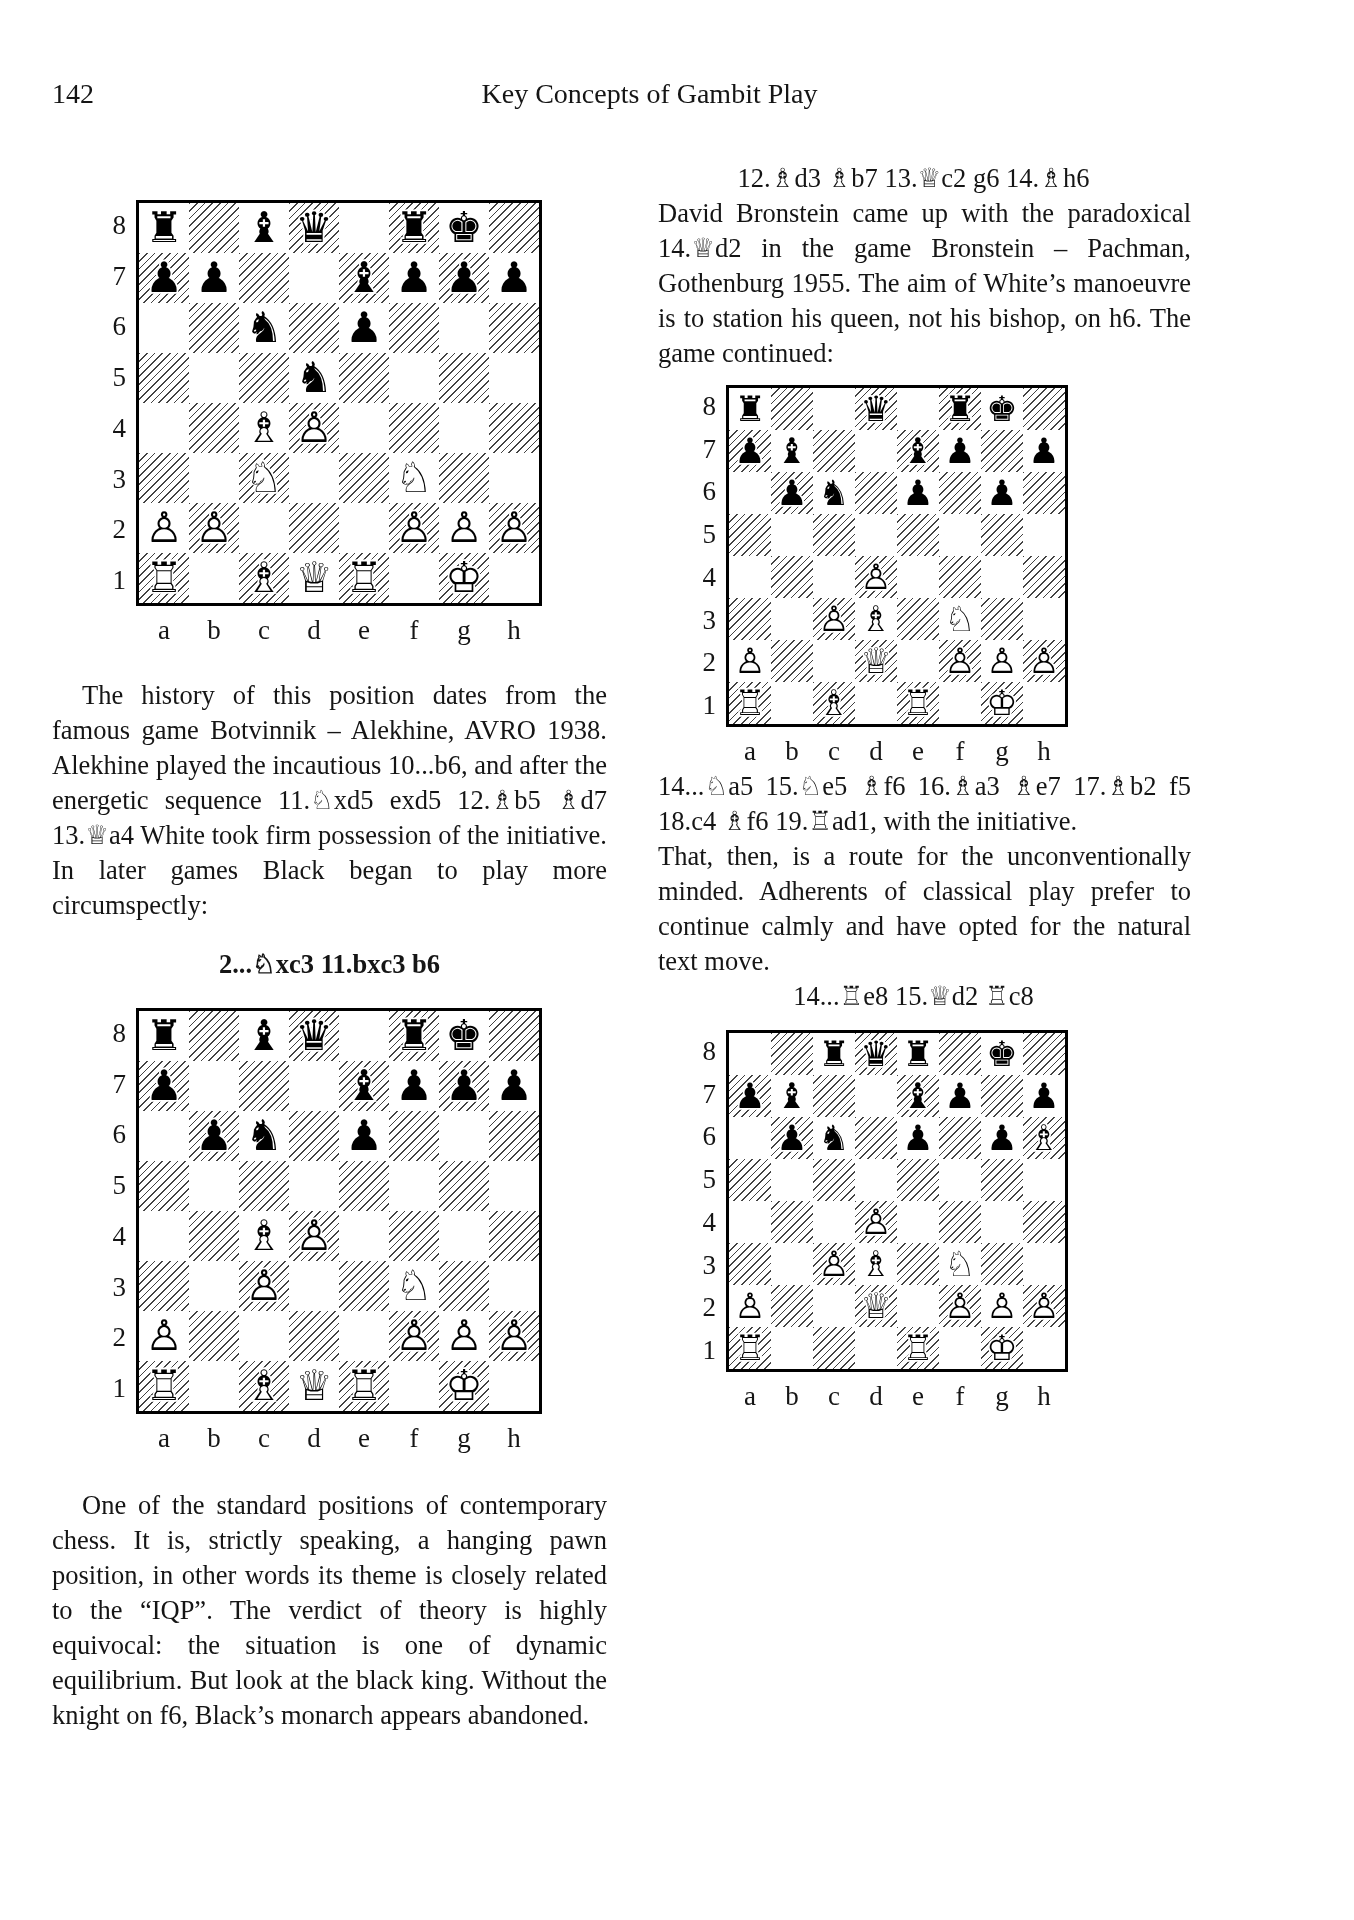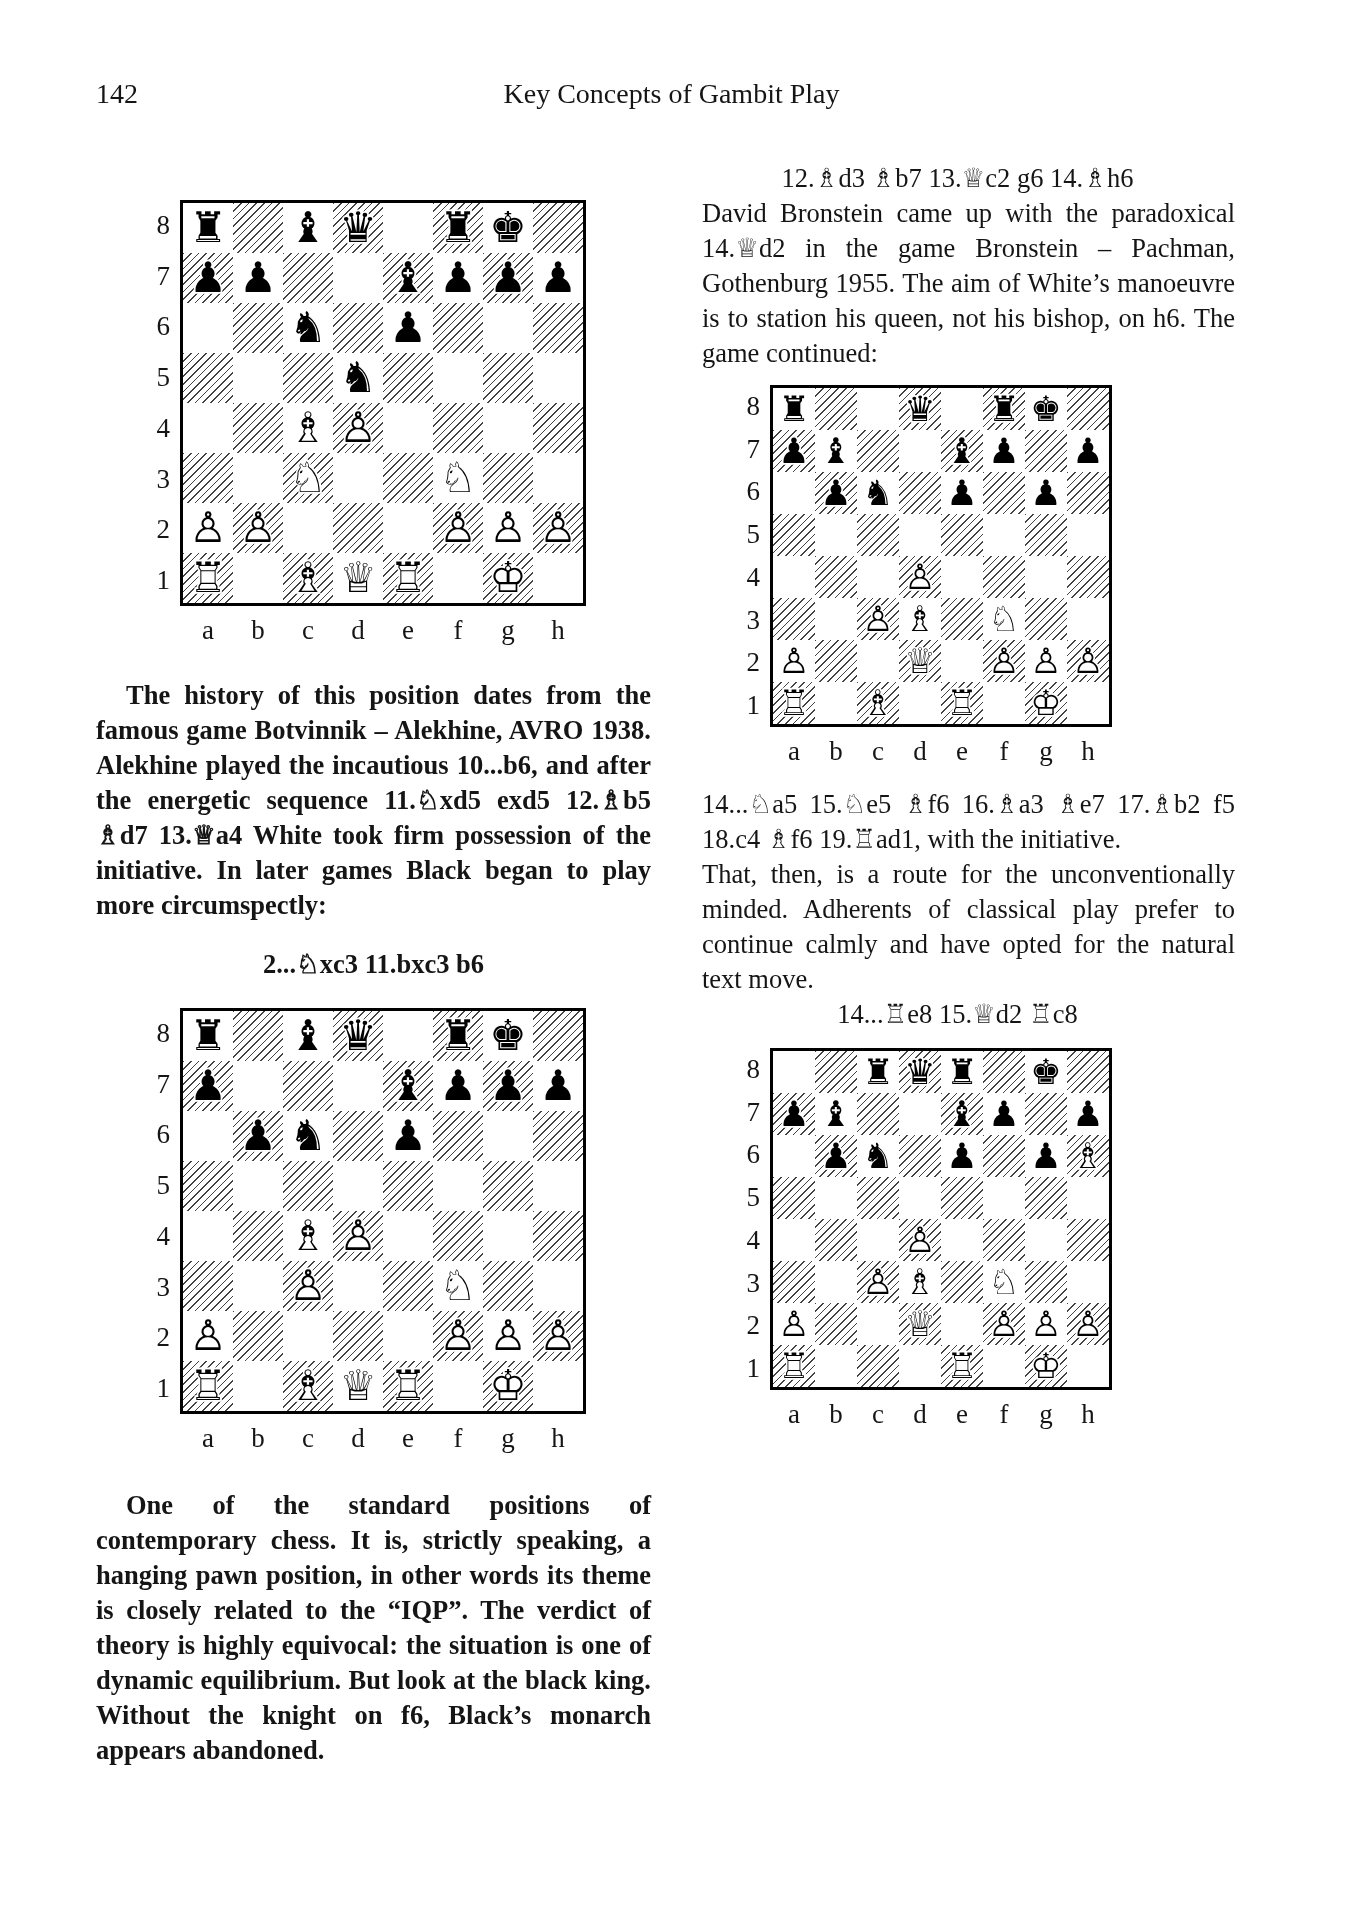--- a/index.html
+++ b/index.html
@@ -1,27 +1,27 @@
 <!DOCTYPE html>
 <html><head>
 <meta charset="utf-8">
 <style>
   * { margin:0; padding:0; box-sizing:border-box; }
   html,body { background:#ffffff; }
   body {
     width:1354px; height:1920px; overflow:hidden; position:relative;
     font-family:"Liberation Serif", serif; color:#151515;
   }
-  .page { padding:78px 107px 0 96px; }
+  .page { padding:78px 107px 0 52px; }
   .header { position:relative; height:38px; }
   .page-number { position:absolute; left:0; top:0; font-size:28px; }
   .running-title { position:absolute; left:50%; transform:translateX(-50%); top:0; font-size:28px; white-space:nowrap;font-family:Liberation Serif, serif; }
   .columns { display:flex; gap:29px; align-items:flex-start; }
   .col { width:555px; font-size:26.5px; line-height:35px; text-align:justify; }
-  p.indent { text-indent:30px;font-weight:bold; }
+  p.indent { text-indent:30px; }
   p.block-indent { padding-left:22px; }
   .moves { text-align:center; }
   .moves.bold { font-weight:bold; }
 
   
   figure.diagram { display:block; }
   .brow { display:flex; align-items:stretch; }
   .ranks { display:flex; flex-direction:column; width:24px; margin-right:10px; font-size:27px; }
   .ranks span { flex:1; display:flex; align-items:center; justify-content:flex-end; }
   .board { display:grid; border:3px solid #000; background:#fff; }
@@ -56,21 +56,21 @@
   
   .lc-d1 { margin-top:84px; }
   .lc-p1 { margin-top:30px; }
   .lc-mv { margin-top:24px; }
   .lc-d2 { margin-top:26px; }
   .lc-p2 { margin-top:32px; }
 
   .rc-p1 { margin-top:84px; }
   .rc-m1 { margin-top:45px; }
   .rc-d3 { margin-top:14px; }
-  .rc-mp { margin-top:18px; }
+  .rc-mp { margin-top:0; }
   .rc-d4 { margin-top:16px; }
   .rc-p4 { margin-top:16px; }
 </style>
 </head>
 <body>
 
 <div class="page">
 
   <div class="header">
     <span class="page-number">142</span>

